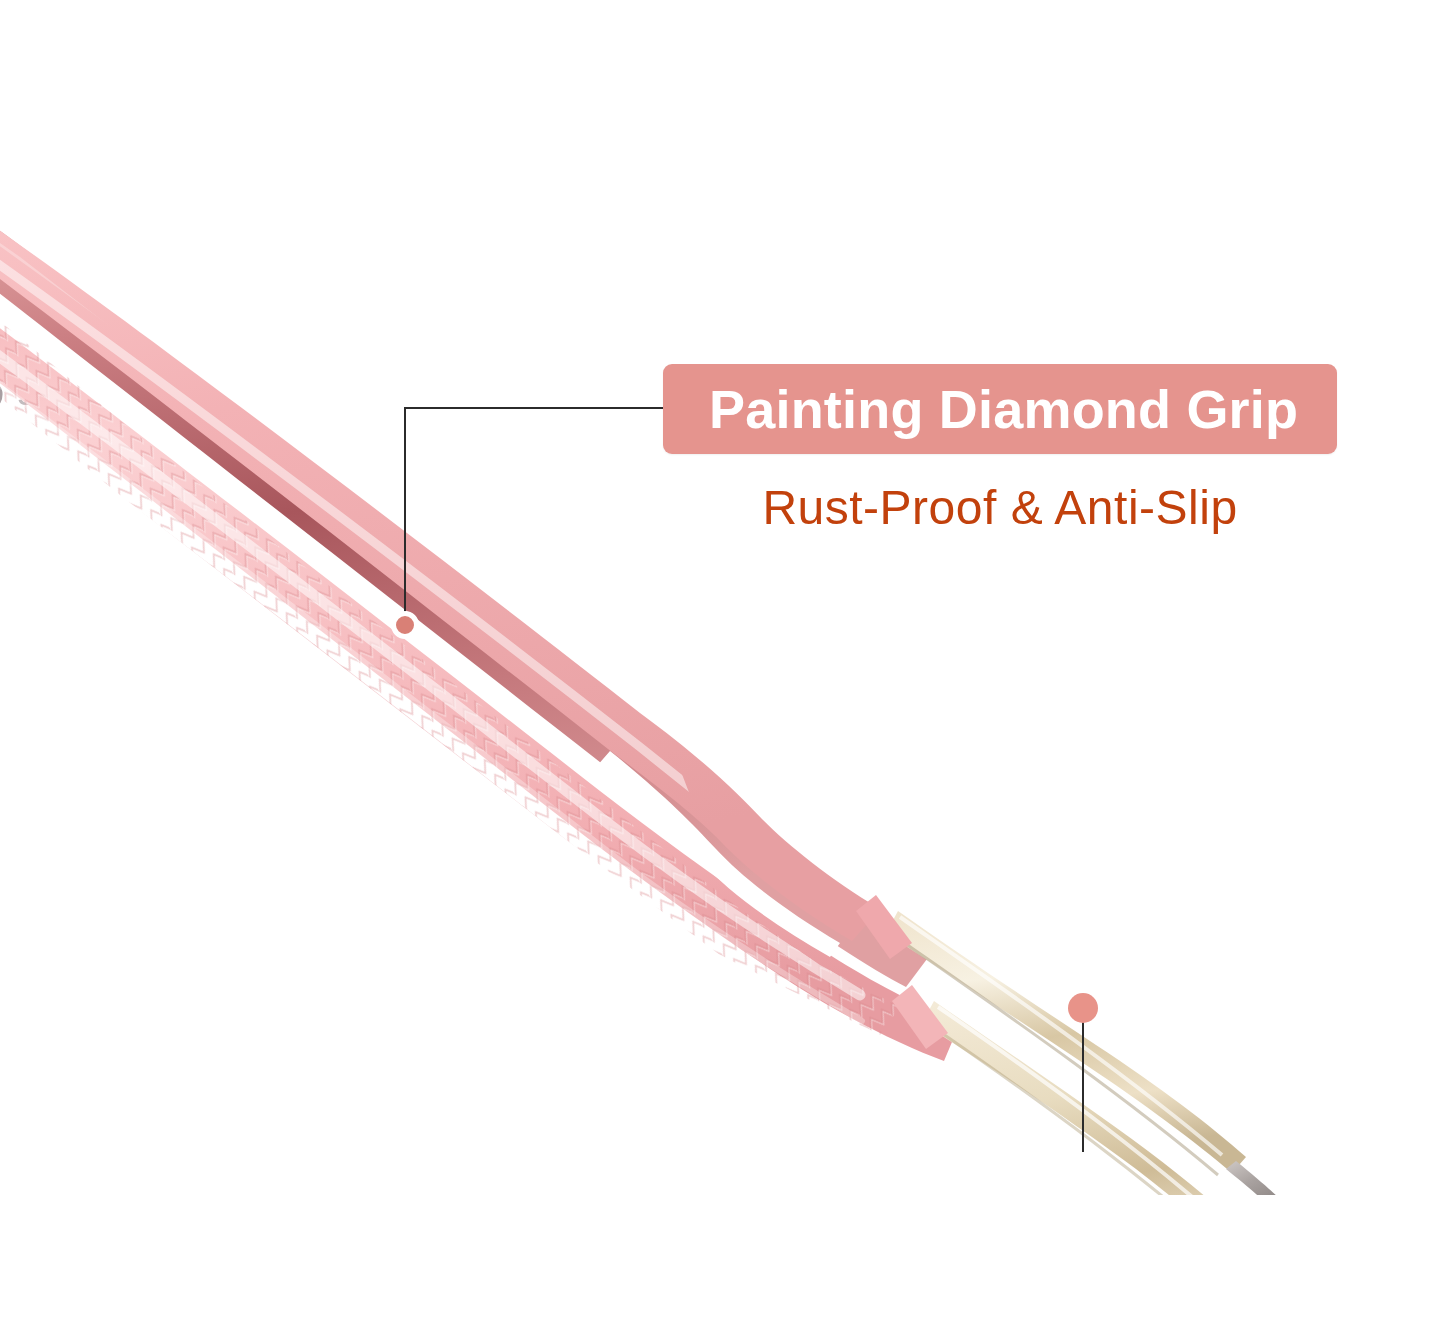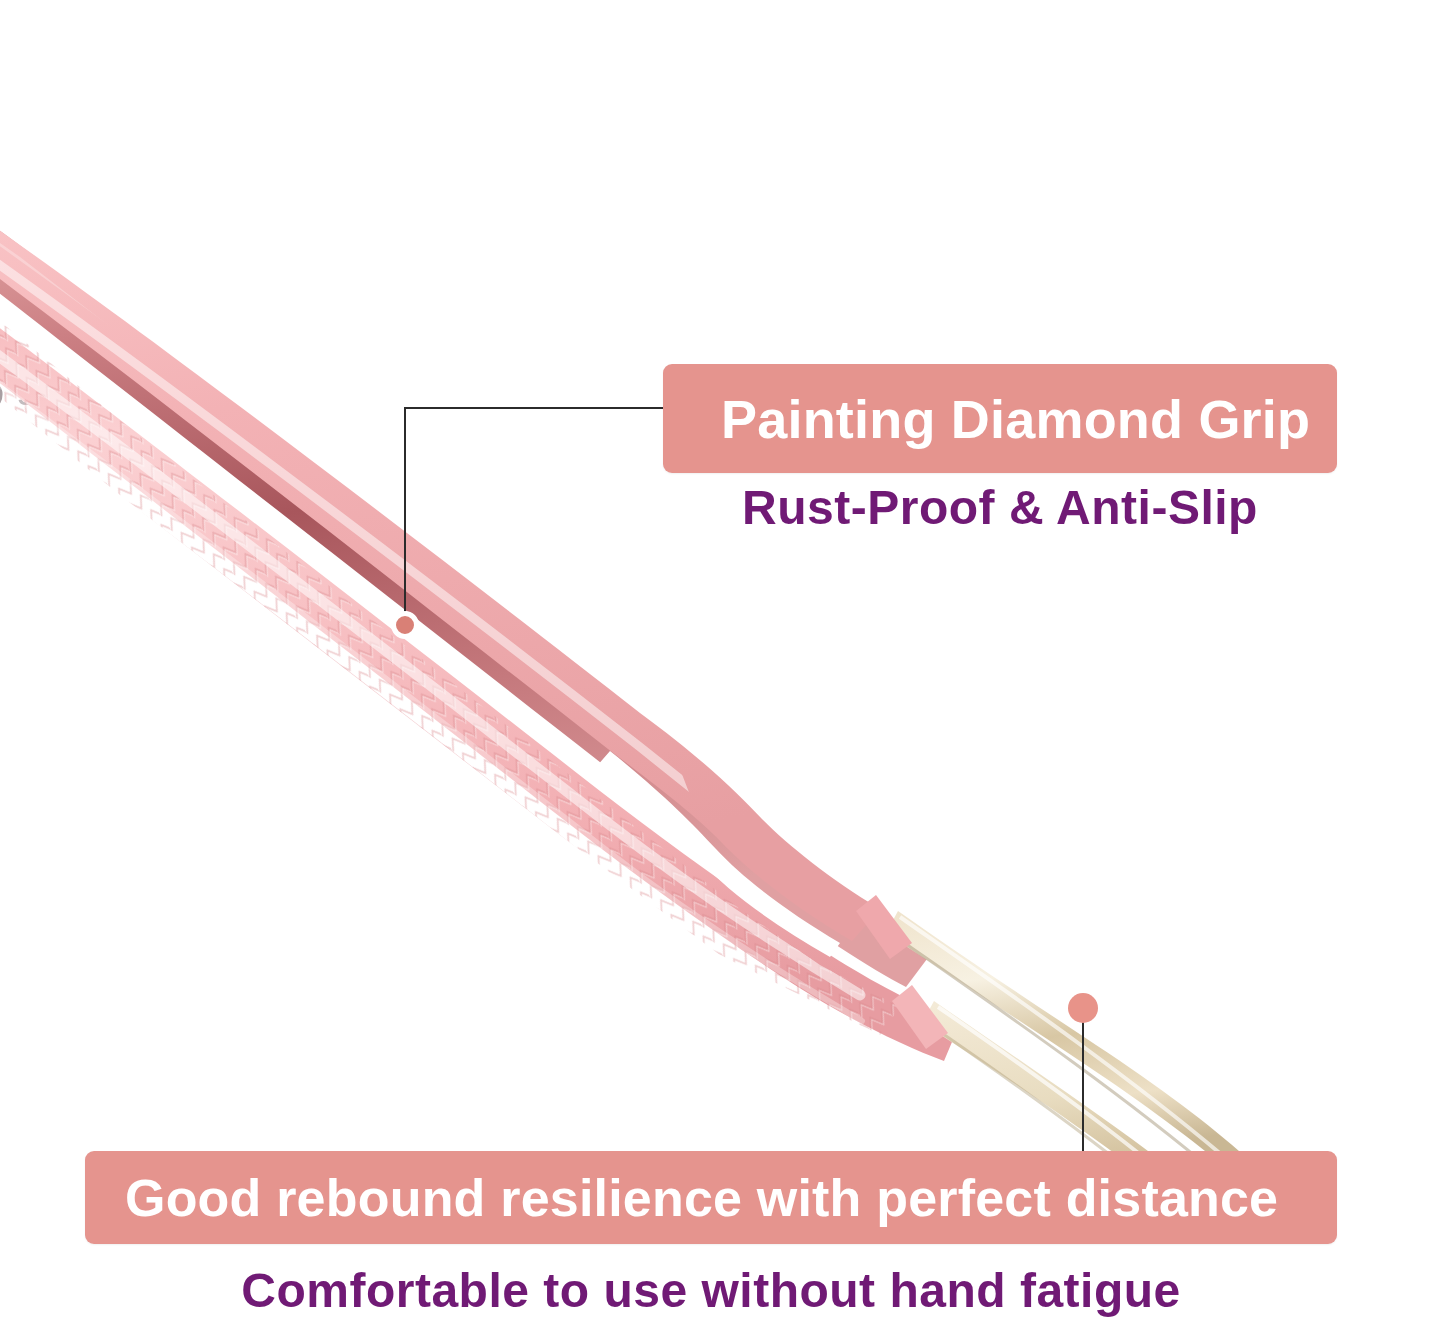--- a/index.html
+++ b/index.html
@@ -60,32 +60,32 @@
     color: #ffffff;
     font-family: "Liberation Sans Narrow", "Liberation Sans", sans-serif;
     font-weight: bold;
     display: flex;
     align-items: center;
     box-sizing: border-box;
     box-shadow: 0 1px 2px rgba(0,0,0,0.06);
   }
   .callout-sub {
     position: absolute;
-    color: #701a75;
+    color: #c2410c;
     font-family: "Liberation Sans Narrow", "Liberation Sans", sans-serif;
-    font-weight: 700;
+    font-weight: 400;
     white-space: nowrap;
   }
 
   #label-box-grip {
     left: 663px;
     top: 364px;
     width: 674px;
-    height: 109px;
-    padding-left: 58px;
+    height: 90px;
+    padding-left: 46px;
     font-size: 54px;
     letter-spacing: 0.2px;
   }
   #label-sub-grip {
     left: 663px;
     top: 478px;
     width: 674px;
     text-align: center;
     font-size: 48px;
     line-height: 60px;
@@ -296,16 +296,14 @@
 
     <path d="M1083,1022 L1083,1152" fill="none" stroke="#2b2b2b" stroke-width="2"></path>
   </svg>
 
   <div class="marker-ring" id="marker-grip"></div>
   <div class="marker-dot" id="marker-rebound"></div>
 
   <div class="callout-box" id="label-box-grip">Painting Diamond Grip</div>
   <div class="callout-sub" id="label-sub-grip">Rust-Proof &amp; Anti-Slip</div>
 
-  <div class="callout-box" id="label-box-rebound">Good rebound resilience with perfect distance</div>
-  <div class="callout-sub" id="label-sub-rebound">Comfortable to use without hand fatigue</div>
 
 </div>
 
 </body></html>

